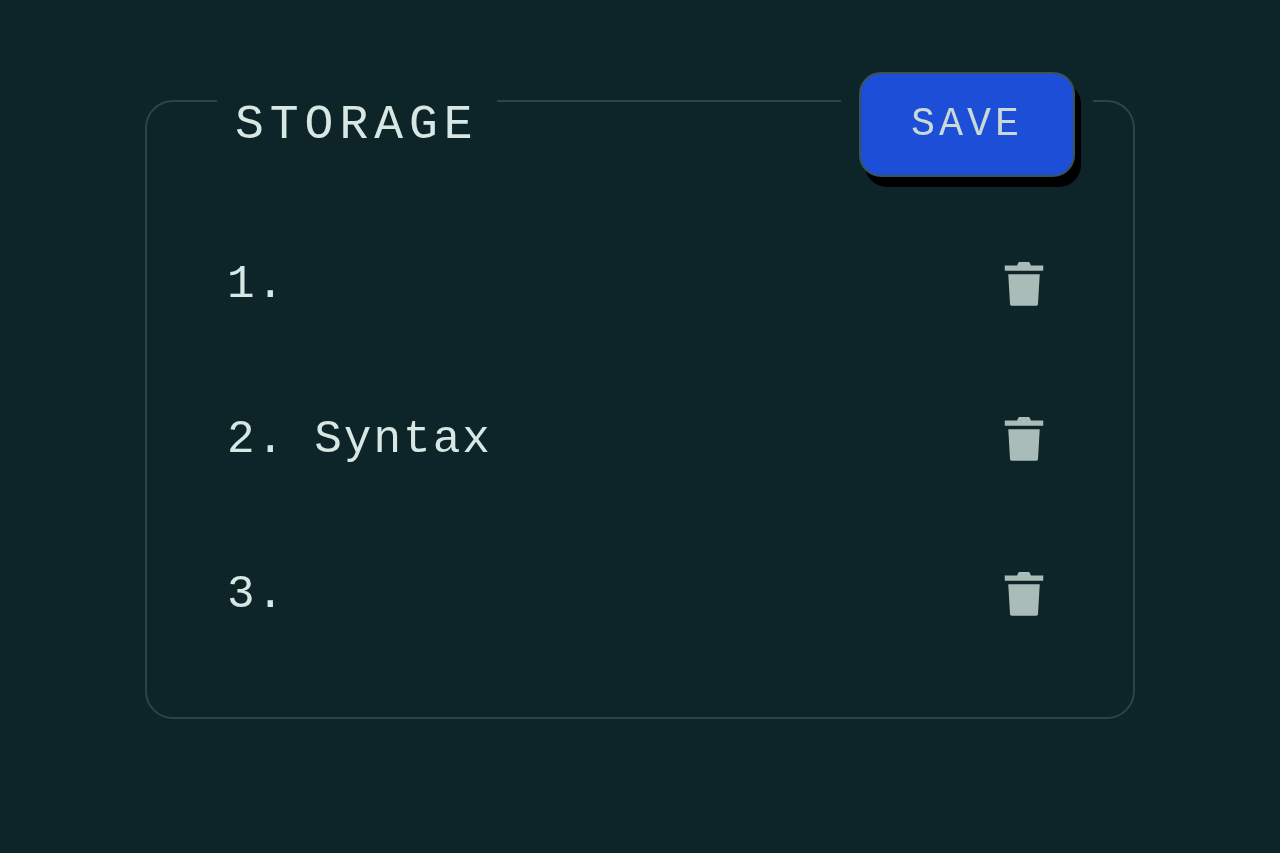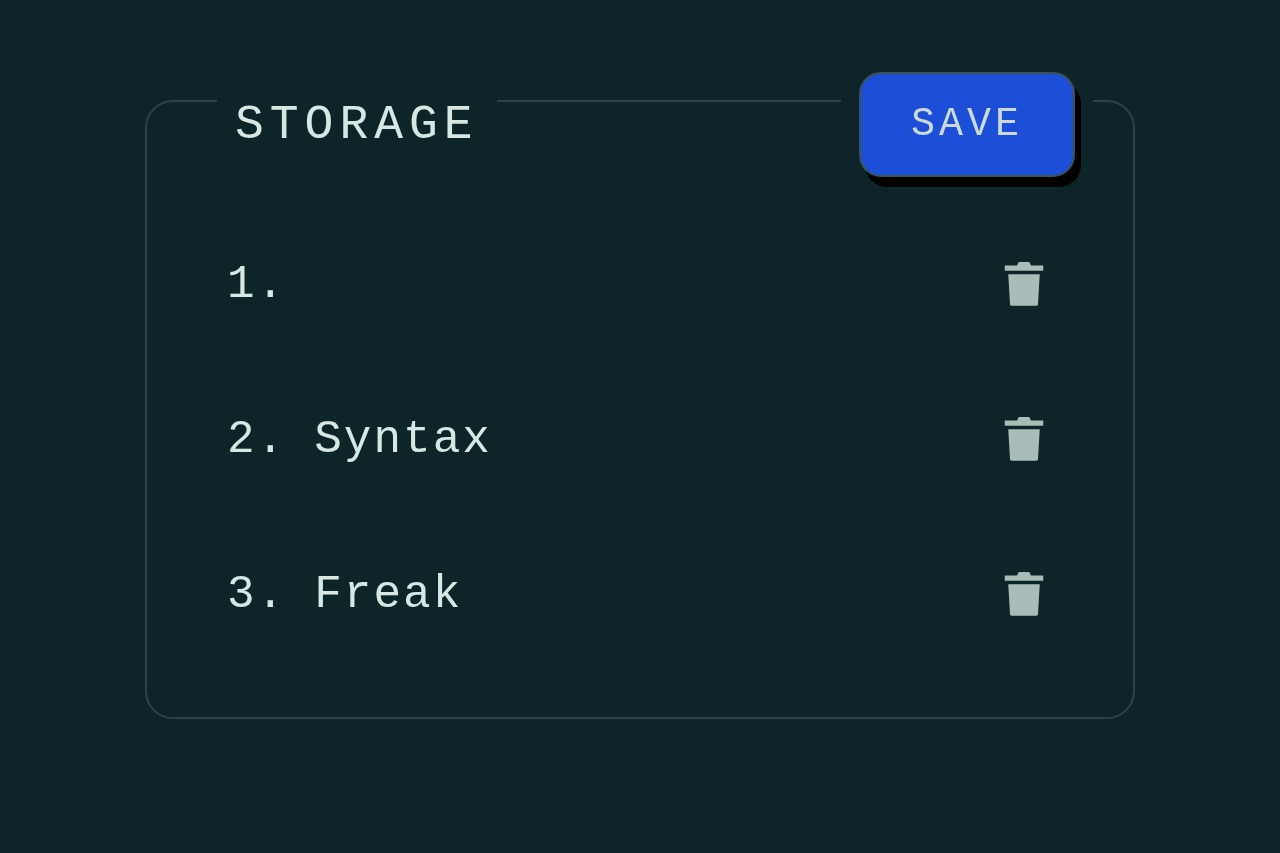--- a/index.html
+++ b/index.html
@@ -136,21 +136,20 @@
           <svg viewBox="0 0 24 26">
               <path d="M9 1 L15 1 L16 3 L23 3 L23 6 L1 6 L1 3 L8 3 Z M3 8 L21 8 L20 25 C20 25.6 19.6 26 19 26 L5 26 C4.4 26 4 25.6 4 25 Z"></path>
             </svg>
         </span>
       </button>
     </div>
 
     <div class="list-row">
       <div class="list-label">
         <span>3.</span>
-        <span>Freak</span>
       </div>
       <button class="delete-button">
         <span>
           <svg viewBox="0 0 24 26">
               <path d="M9 1 L15 1 L16 3 L23 3 L23 6 L1 6 L1 3 L8 3 Z M3 8 L21 8 L20 25 C20 25.6 19.6 26 19 26 L5 26 C4.4 26 4 25.6 4 25 Z"></path>
             </svg>
         </span>
       </button>
     </div>
 

